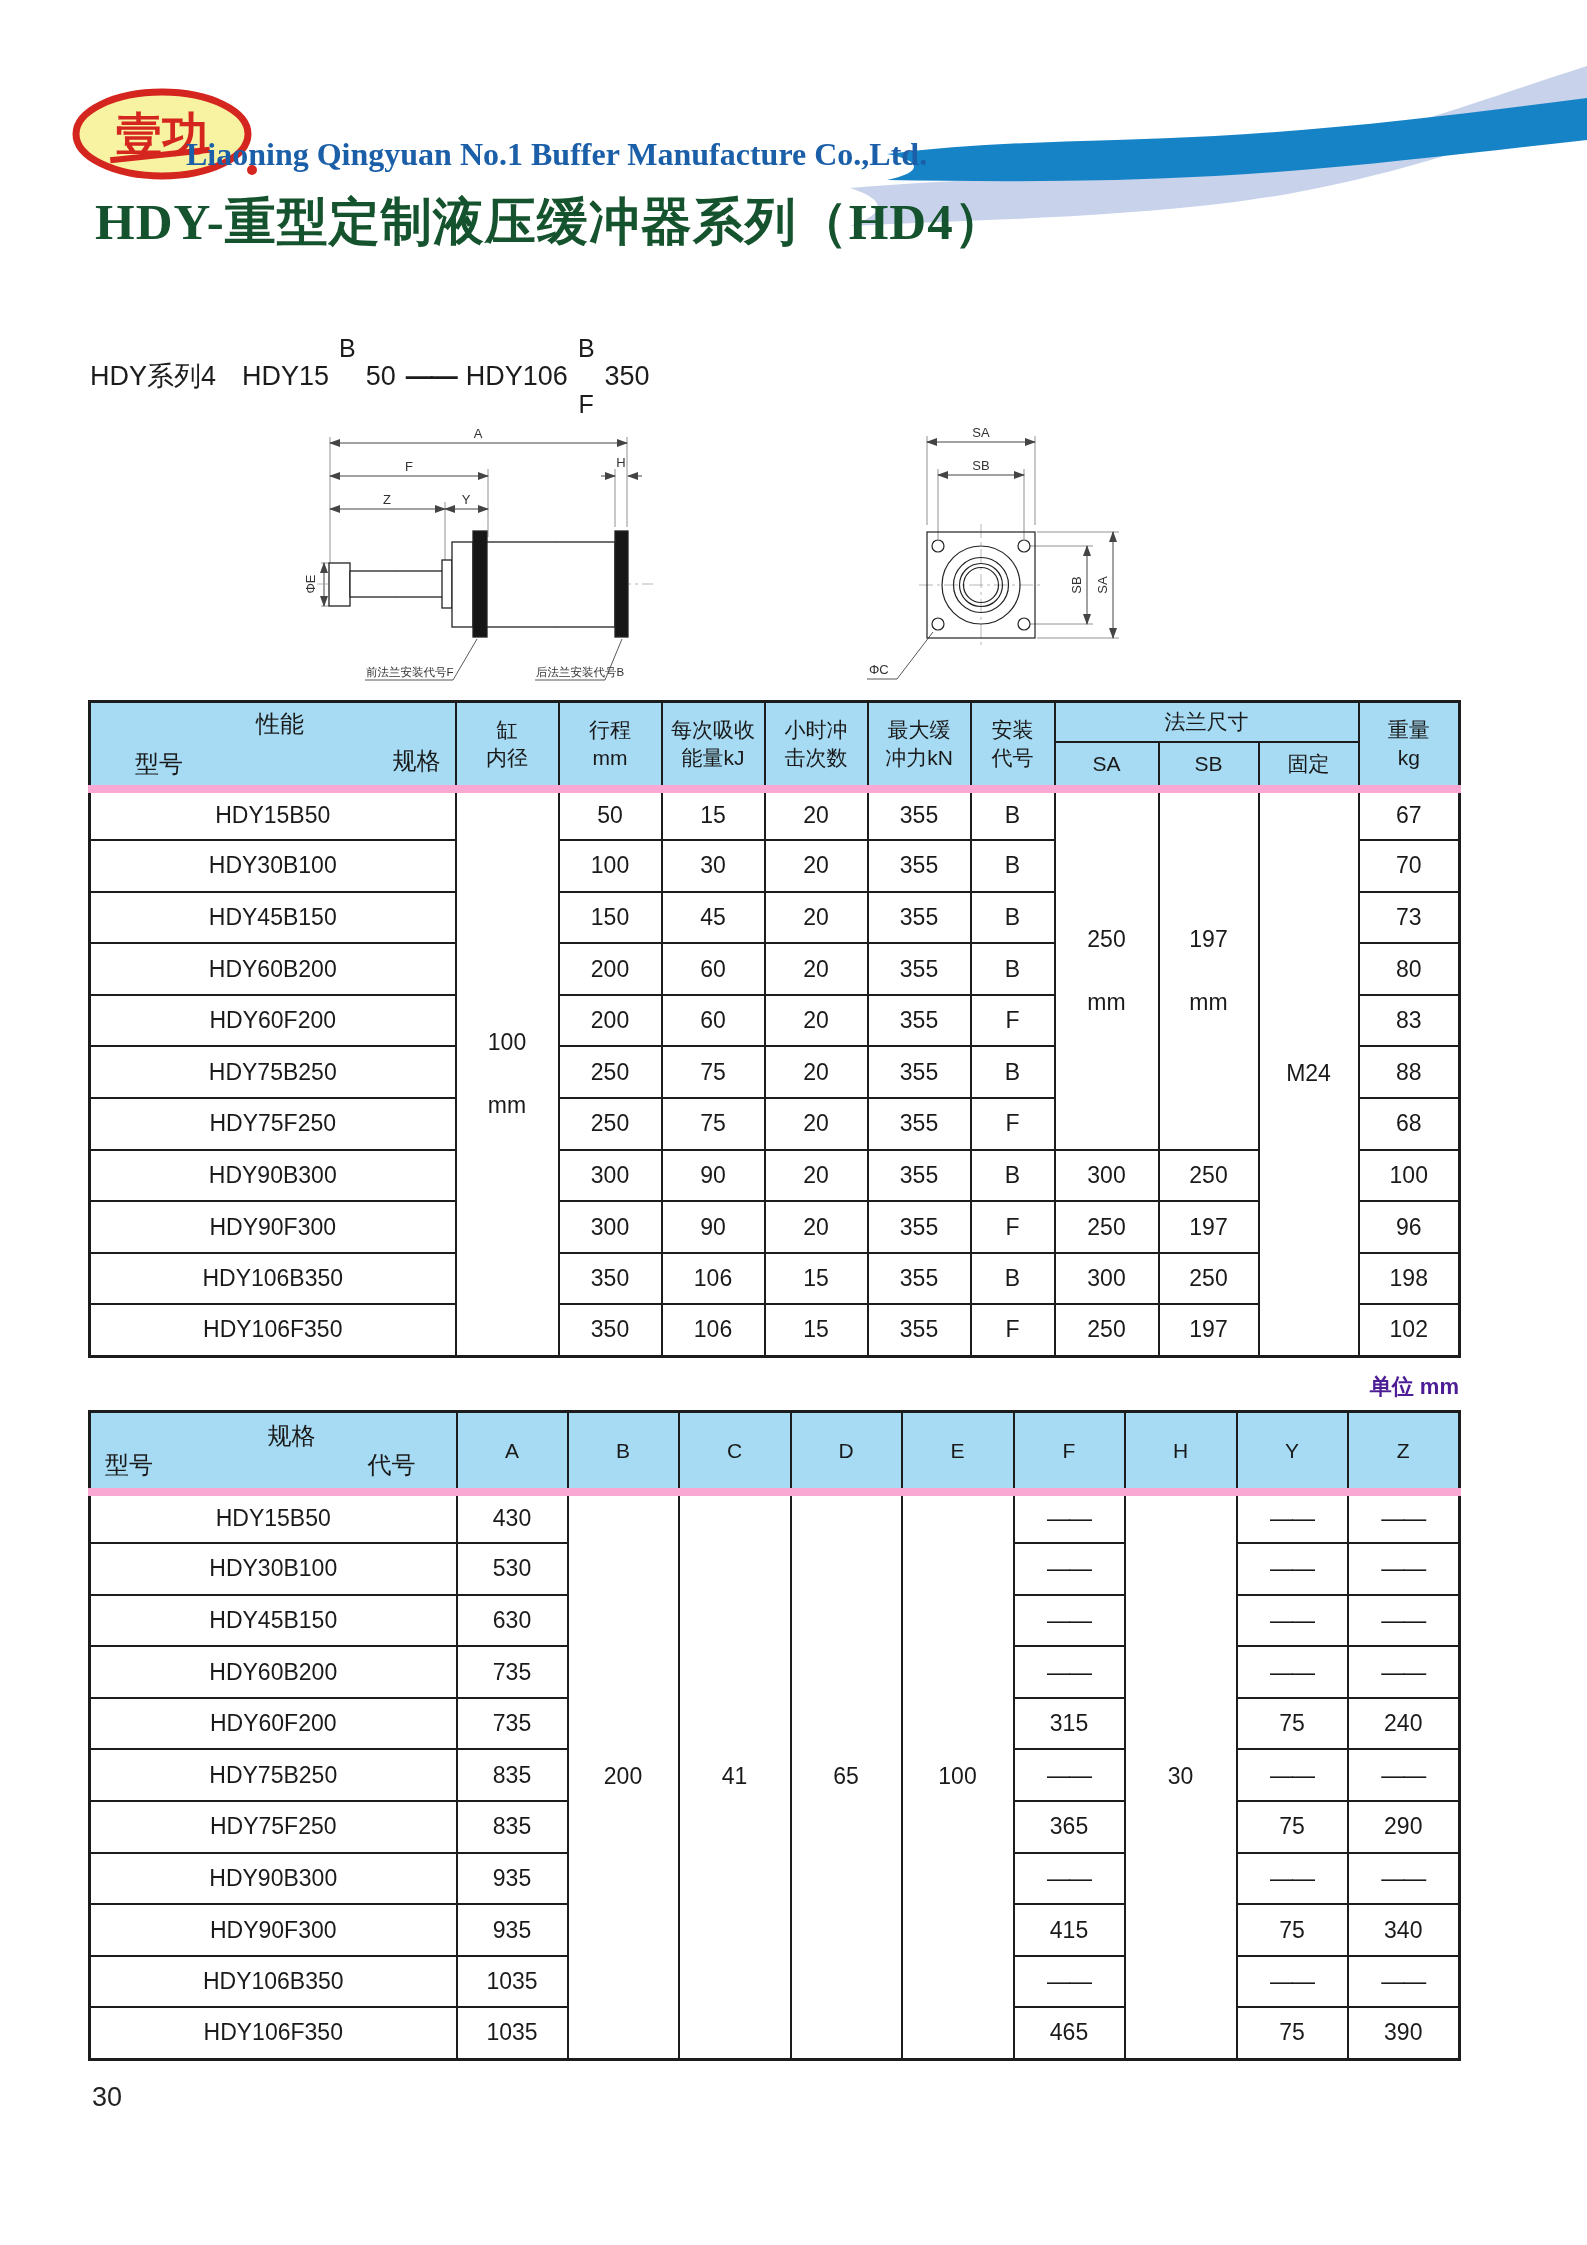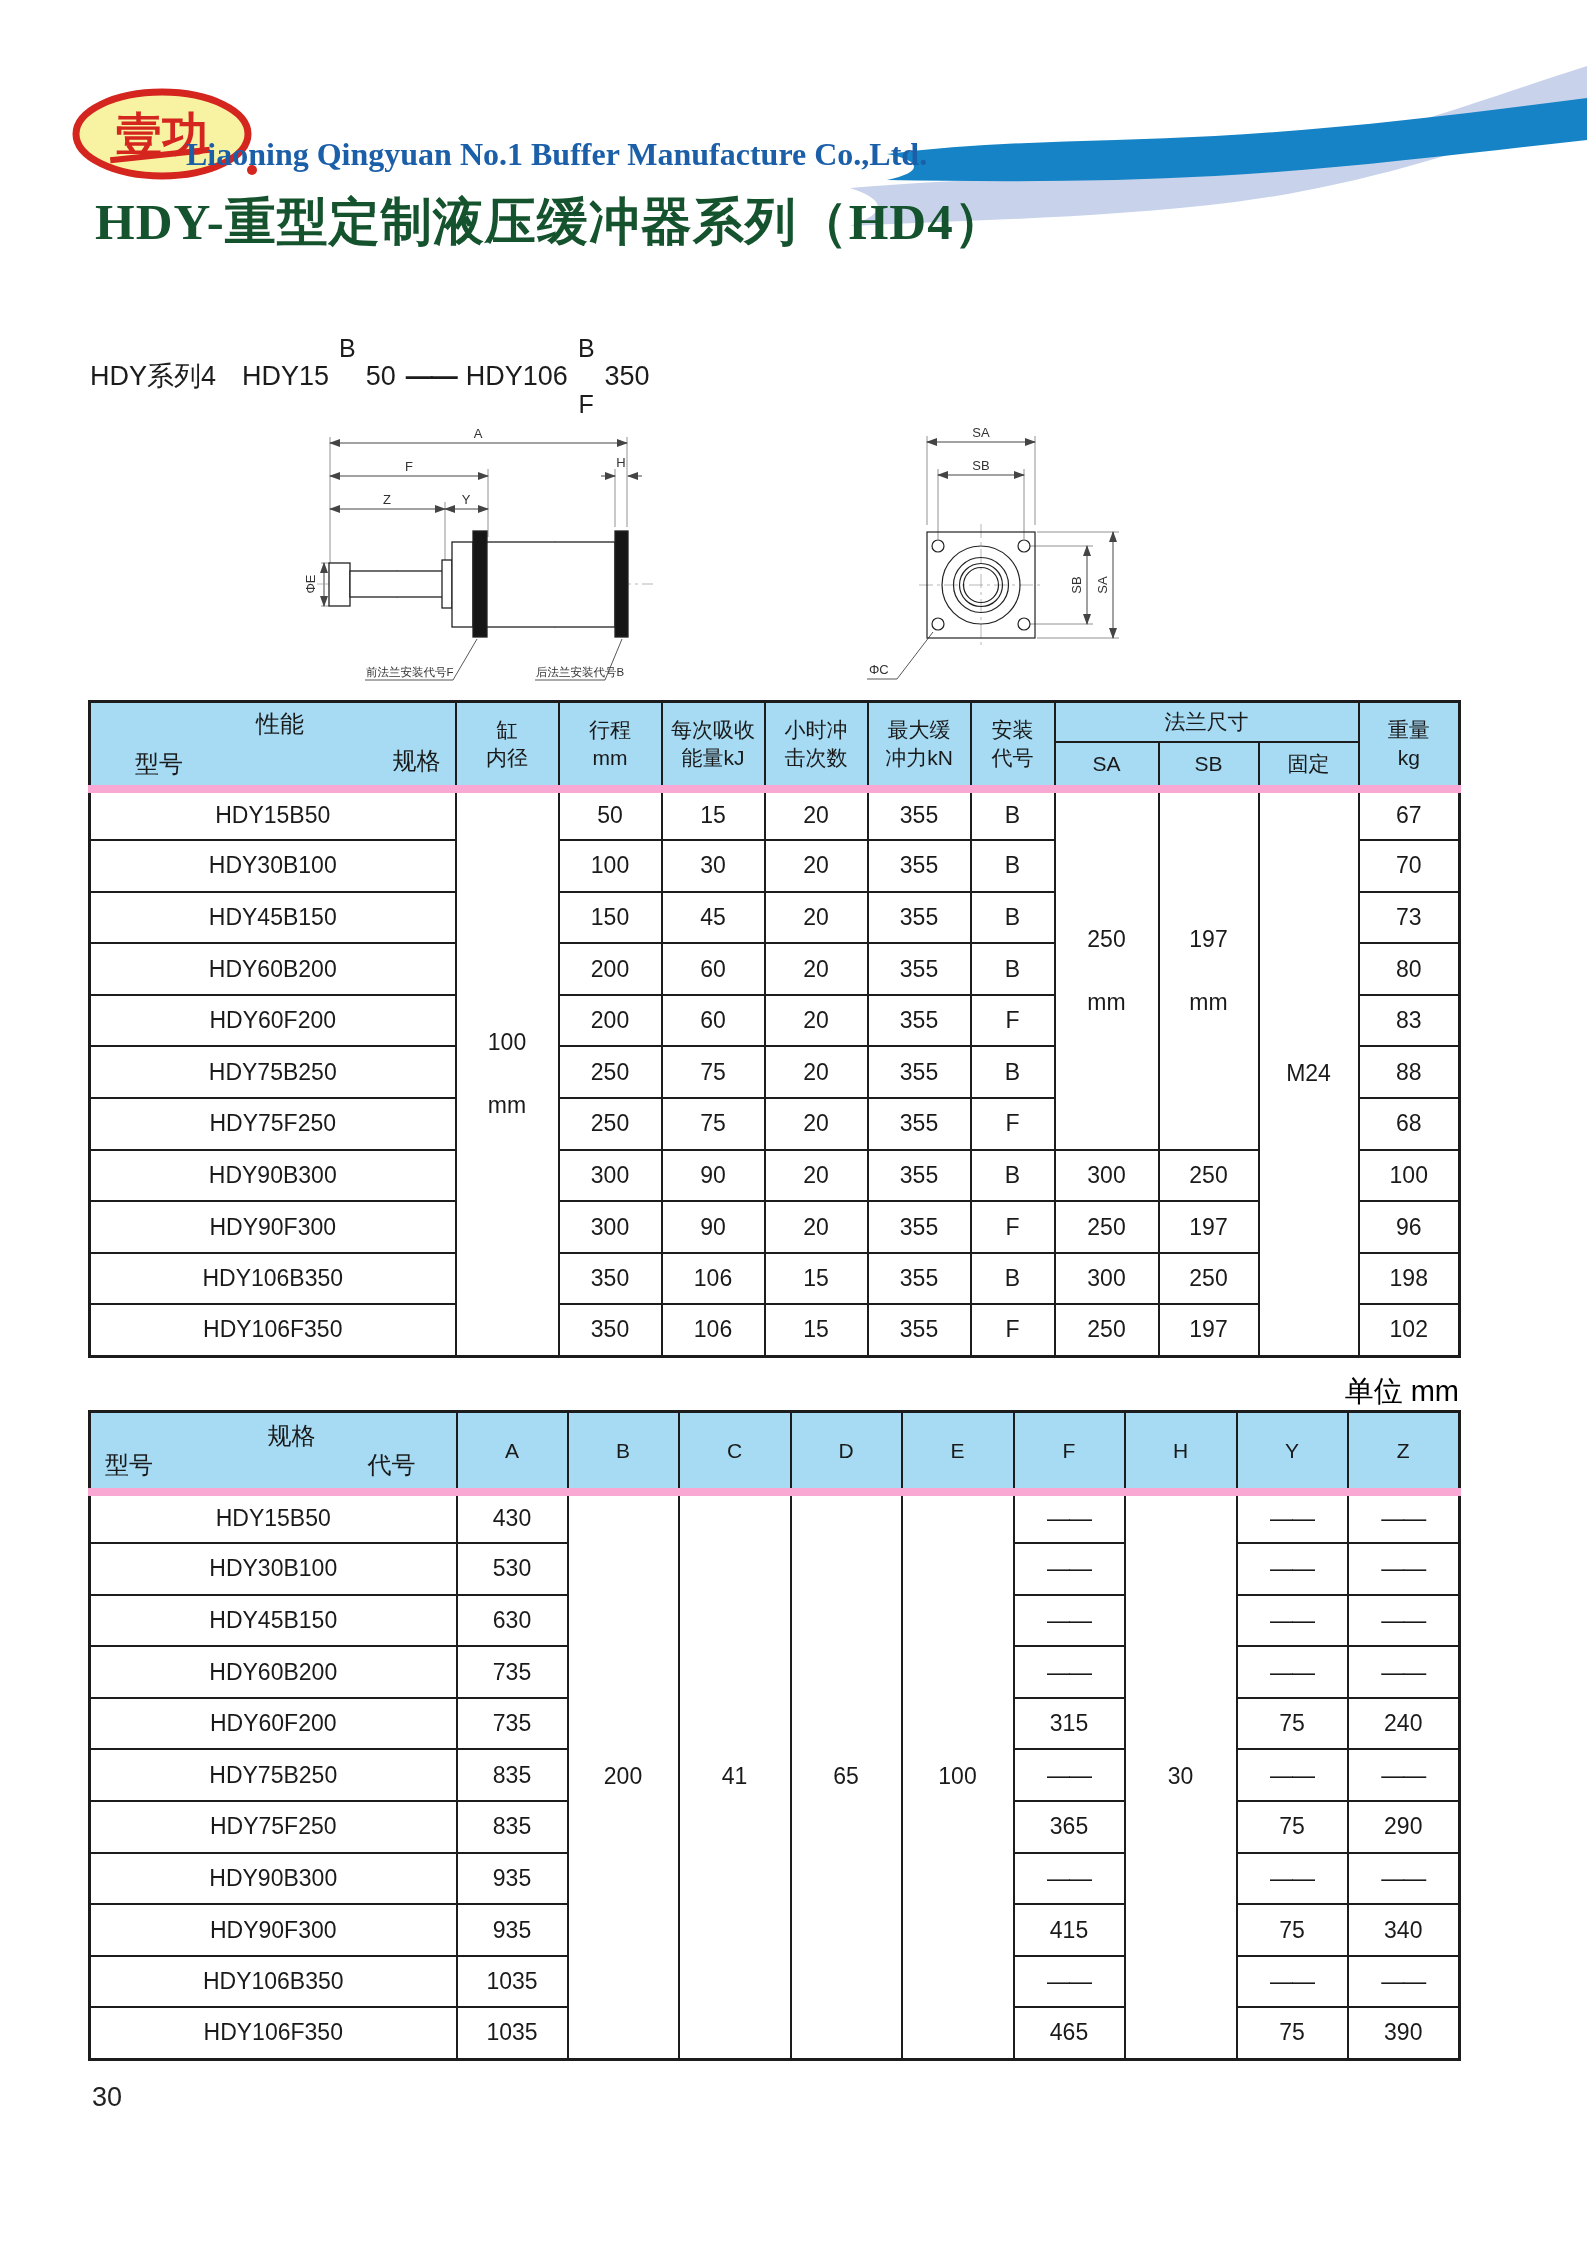--- a/index.html
+++ b/index.html
@@ -51,21 +51,21 @@
         rgba(0,0,0,0) calc(50% - 1px), #1c1c1c calc(50% - 1px),
         #1c1c1c calc(50% + 1px), rgba(0,0,0,0) calc(50% + 1px));}
   th.corner span{position:absolute;font-size:24px;white-space:nowrap;}
   #t1 .c-top{top:5px;left:52%;transform:translateX(-50%);}
   #t1 .c-mid{top:42px;right:14px;}
   #t1 .c-bot{bottom:5px;left:44px;}
   #t2 .c-top{top:7px;left:55%;transform:translateX(-50%);}
   #t2 .c-mid{top:36px;right:40px;}
   #t2 .c-bot{bottom:7px;left:14px;}
 
-  .unit-note{position:absolute;right:128px;top:1372px;font-size:29px;color:#000000;}
+  .unit-note{position:absolute;right:128px;top:1372px;font-size:22px;color:#4c1d95;font-weight:bold;}
   .page-num{position:absolute;left:92px;top:2082px;font-size:27px;color:#222;}
 </style>
 </head>
 <body>
 
 <div class="page">
 
   <svg class="swoosh" viewBox="0 0 742 195">
     <path d="M5,130 C140,118 260,122 380,106 C520,88 640,40 742,8 L742,52 C650,82 530,126 390,144
              C260,160 130,162 5,168 C42,155 42,142 5,130 Z" fill="#c8d3eb"></path>

